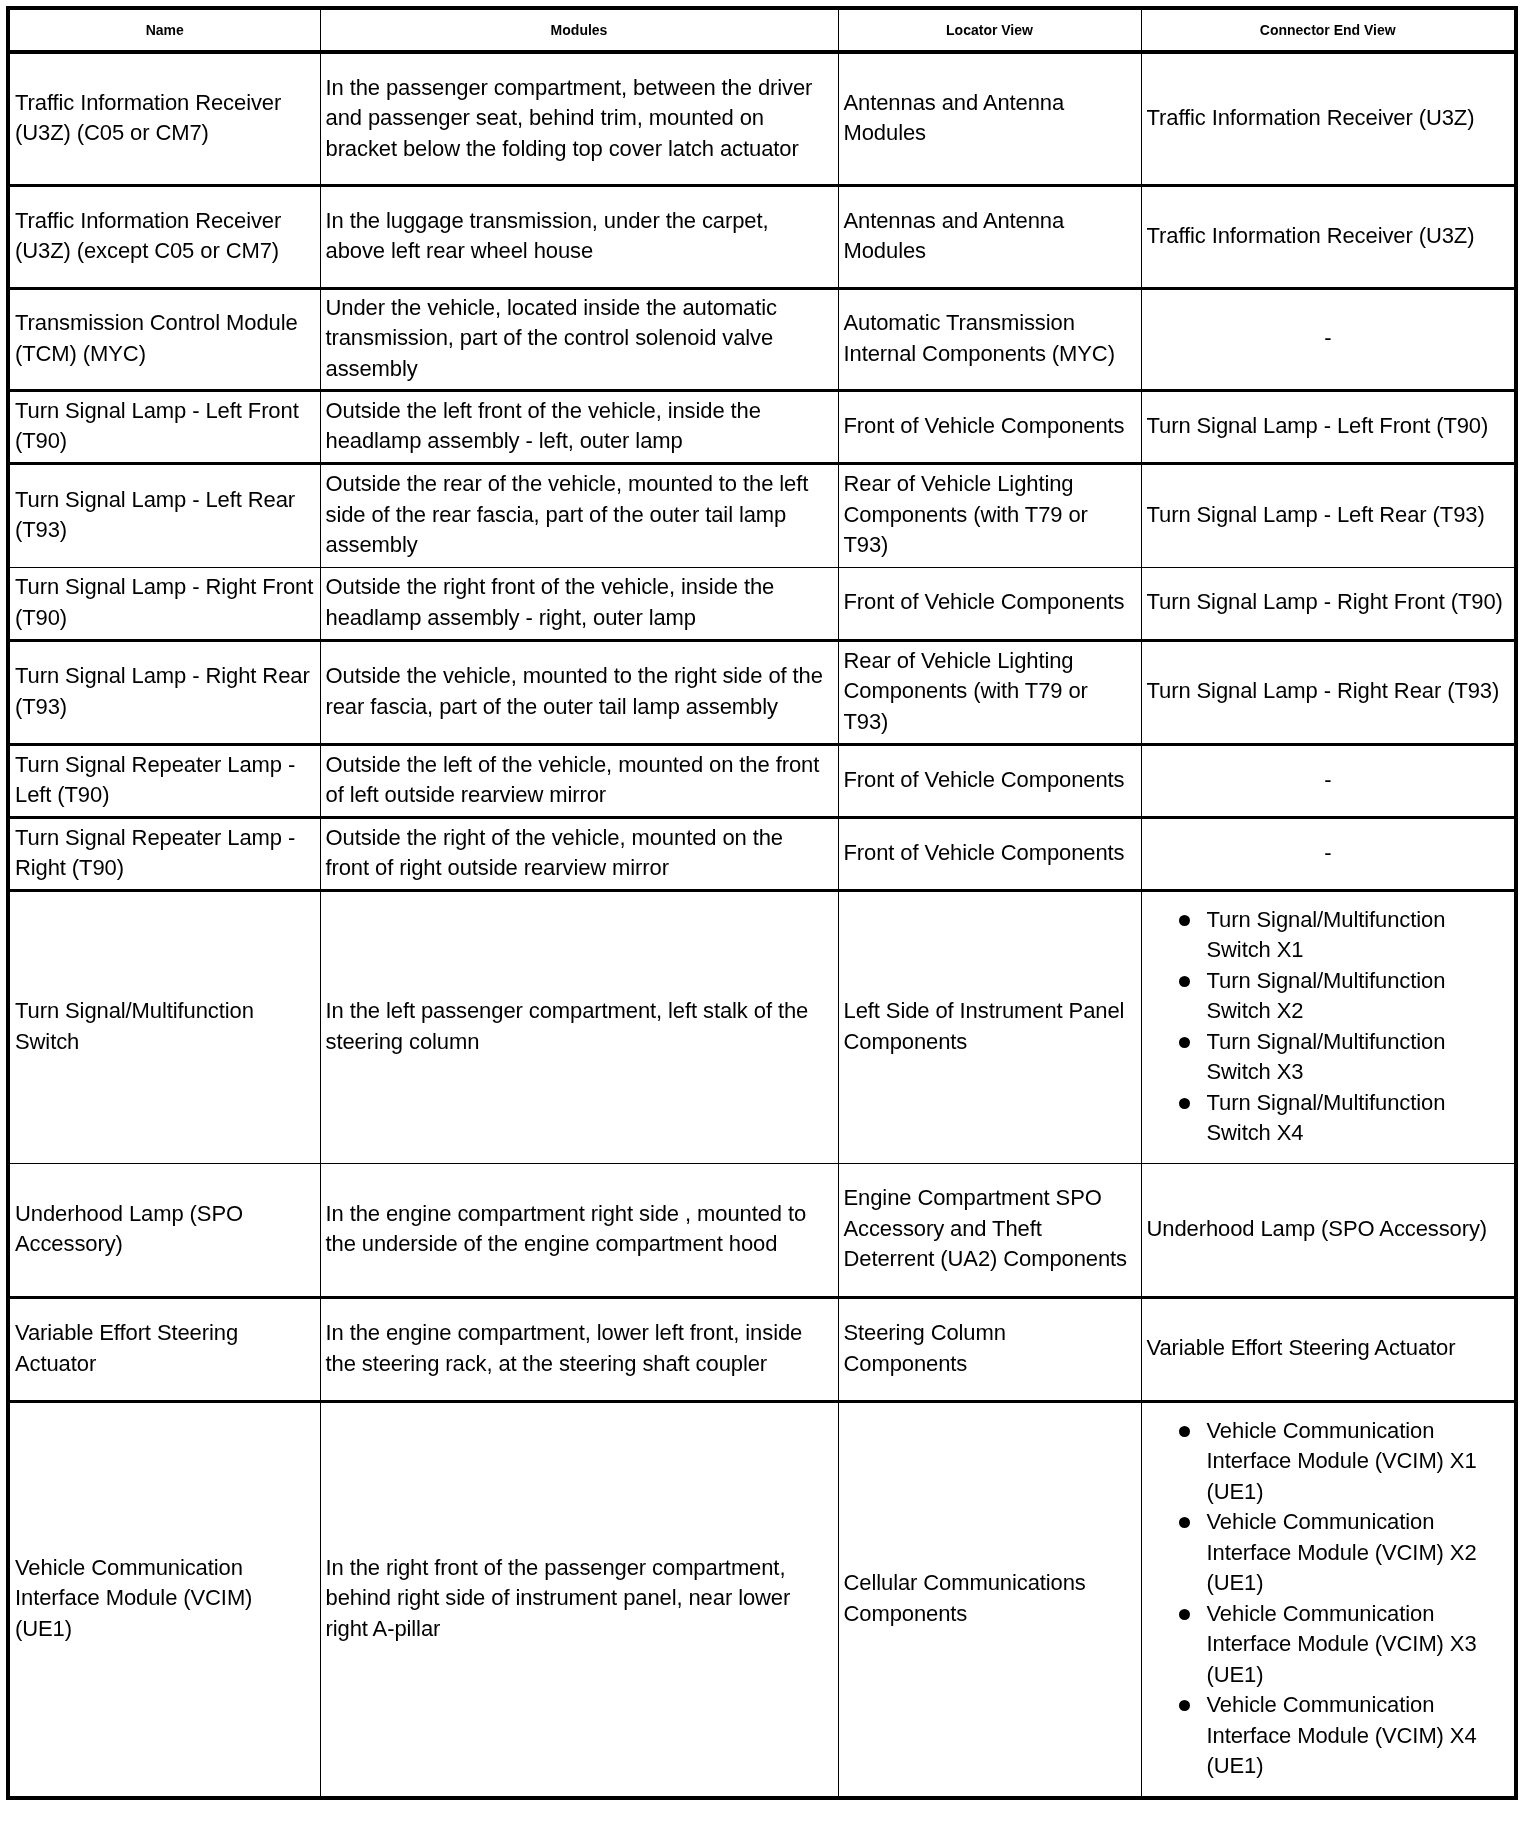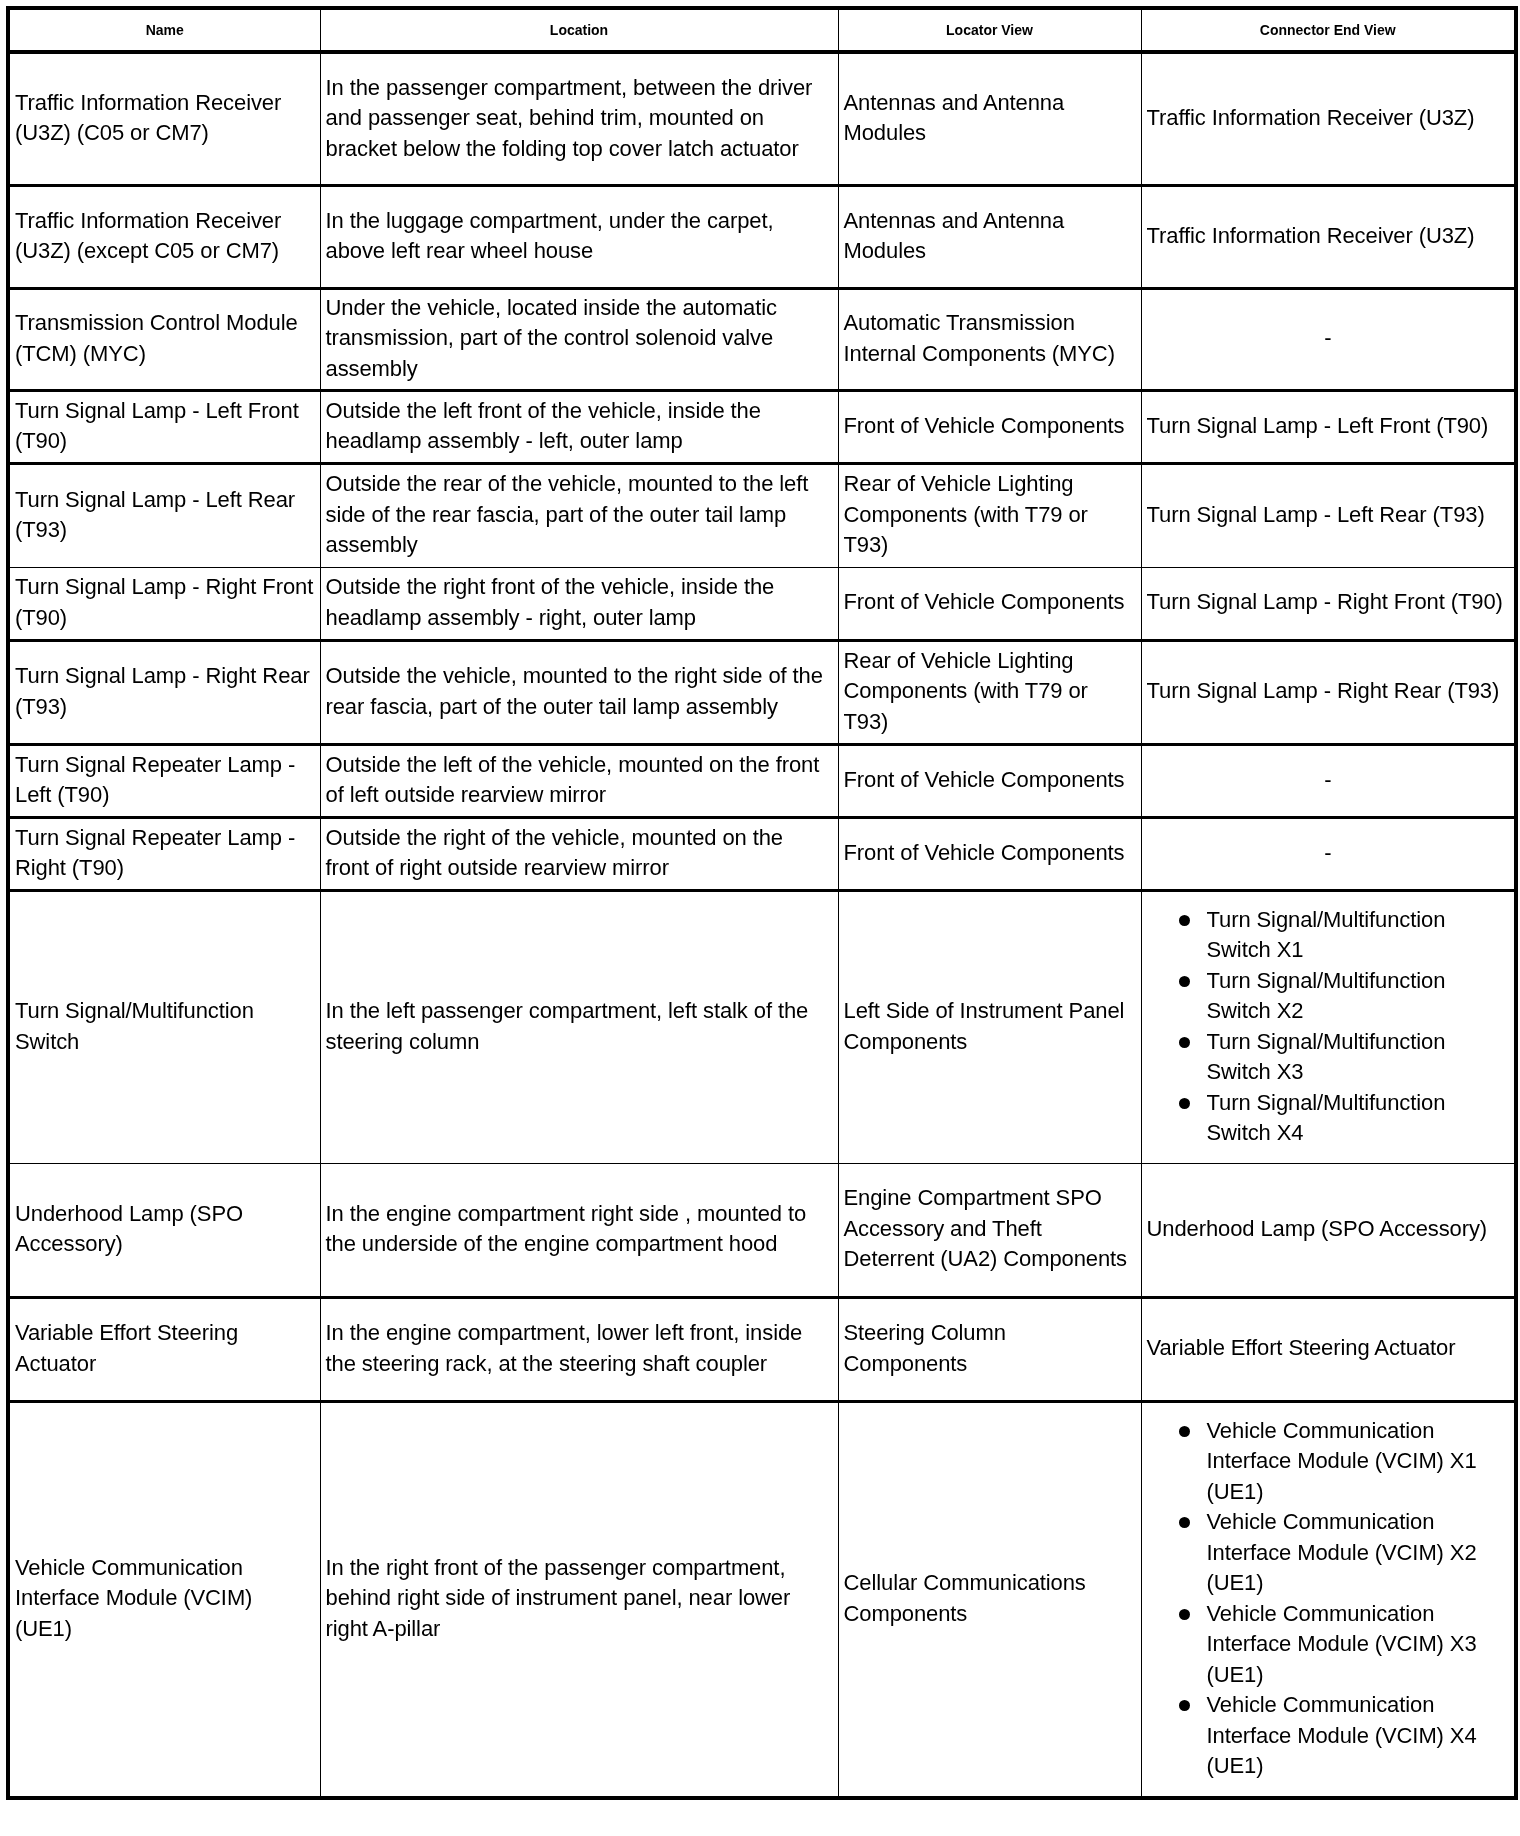--- a/index.html
+++ b/index.html
@@ -81,35 +81,35 @@
 <table id="connector-table">
   <colgroup>
     <col class="c-name">
     <col class="c-loc">
     <col class="c-locator">
     <col class="c-conn">
   </colgroup>
   <thead>
     <tr>
       <th>Name</th>
-      <th>Location</th>
+      <th>Modules</th>
       <th>Locator View</th>
       <th>Connector End View</th>
     </tr>
   </thead>
   <tbody id="table-body">
       <tr class="thick" style="height: 133px;">
         <td>Traffic Information Receiver (U3Z) (C05 or CM7)</td>
         <td>In the passenger compartment, between the driver and passenger seat, behind trim, mounted on bracket below the folding top cover latch actuator</td>
         <td>Antennas and Antenna Modules</td>
         <td>Traffic Information Receiver (U3Z)</td>
       </tr>
       <tr class="thick" style="height: 103px;">
         <td>Traffic Information Receiver (U3Z) (except C05 or CM7)</td>
-        <td>In the luggage compartment, under the carpet, above left rear wheel house</td>
+        <td>In the luggage transmission, under the carpet, above left rear wheel house</td>
         <td>Antennas and Antenna Modules</td>
         <td>Traffic Information Receiver (U3Z)</td>
       </tr>
       <tr class="thick" style="height: 102px;">
         <td>Transmission Control Module (TCM) (MYC)</td>
         <td>Under the vehicle, located inside the automatic transmission, part of the control solenoid valve assembly</td>
         <td>Automatic Transmission Internal Components (MYC)</td>
         <td class="dash">-</td>
       </tr>
       <tr class="thick" style="height: 73px;">

